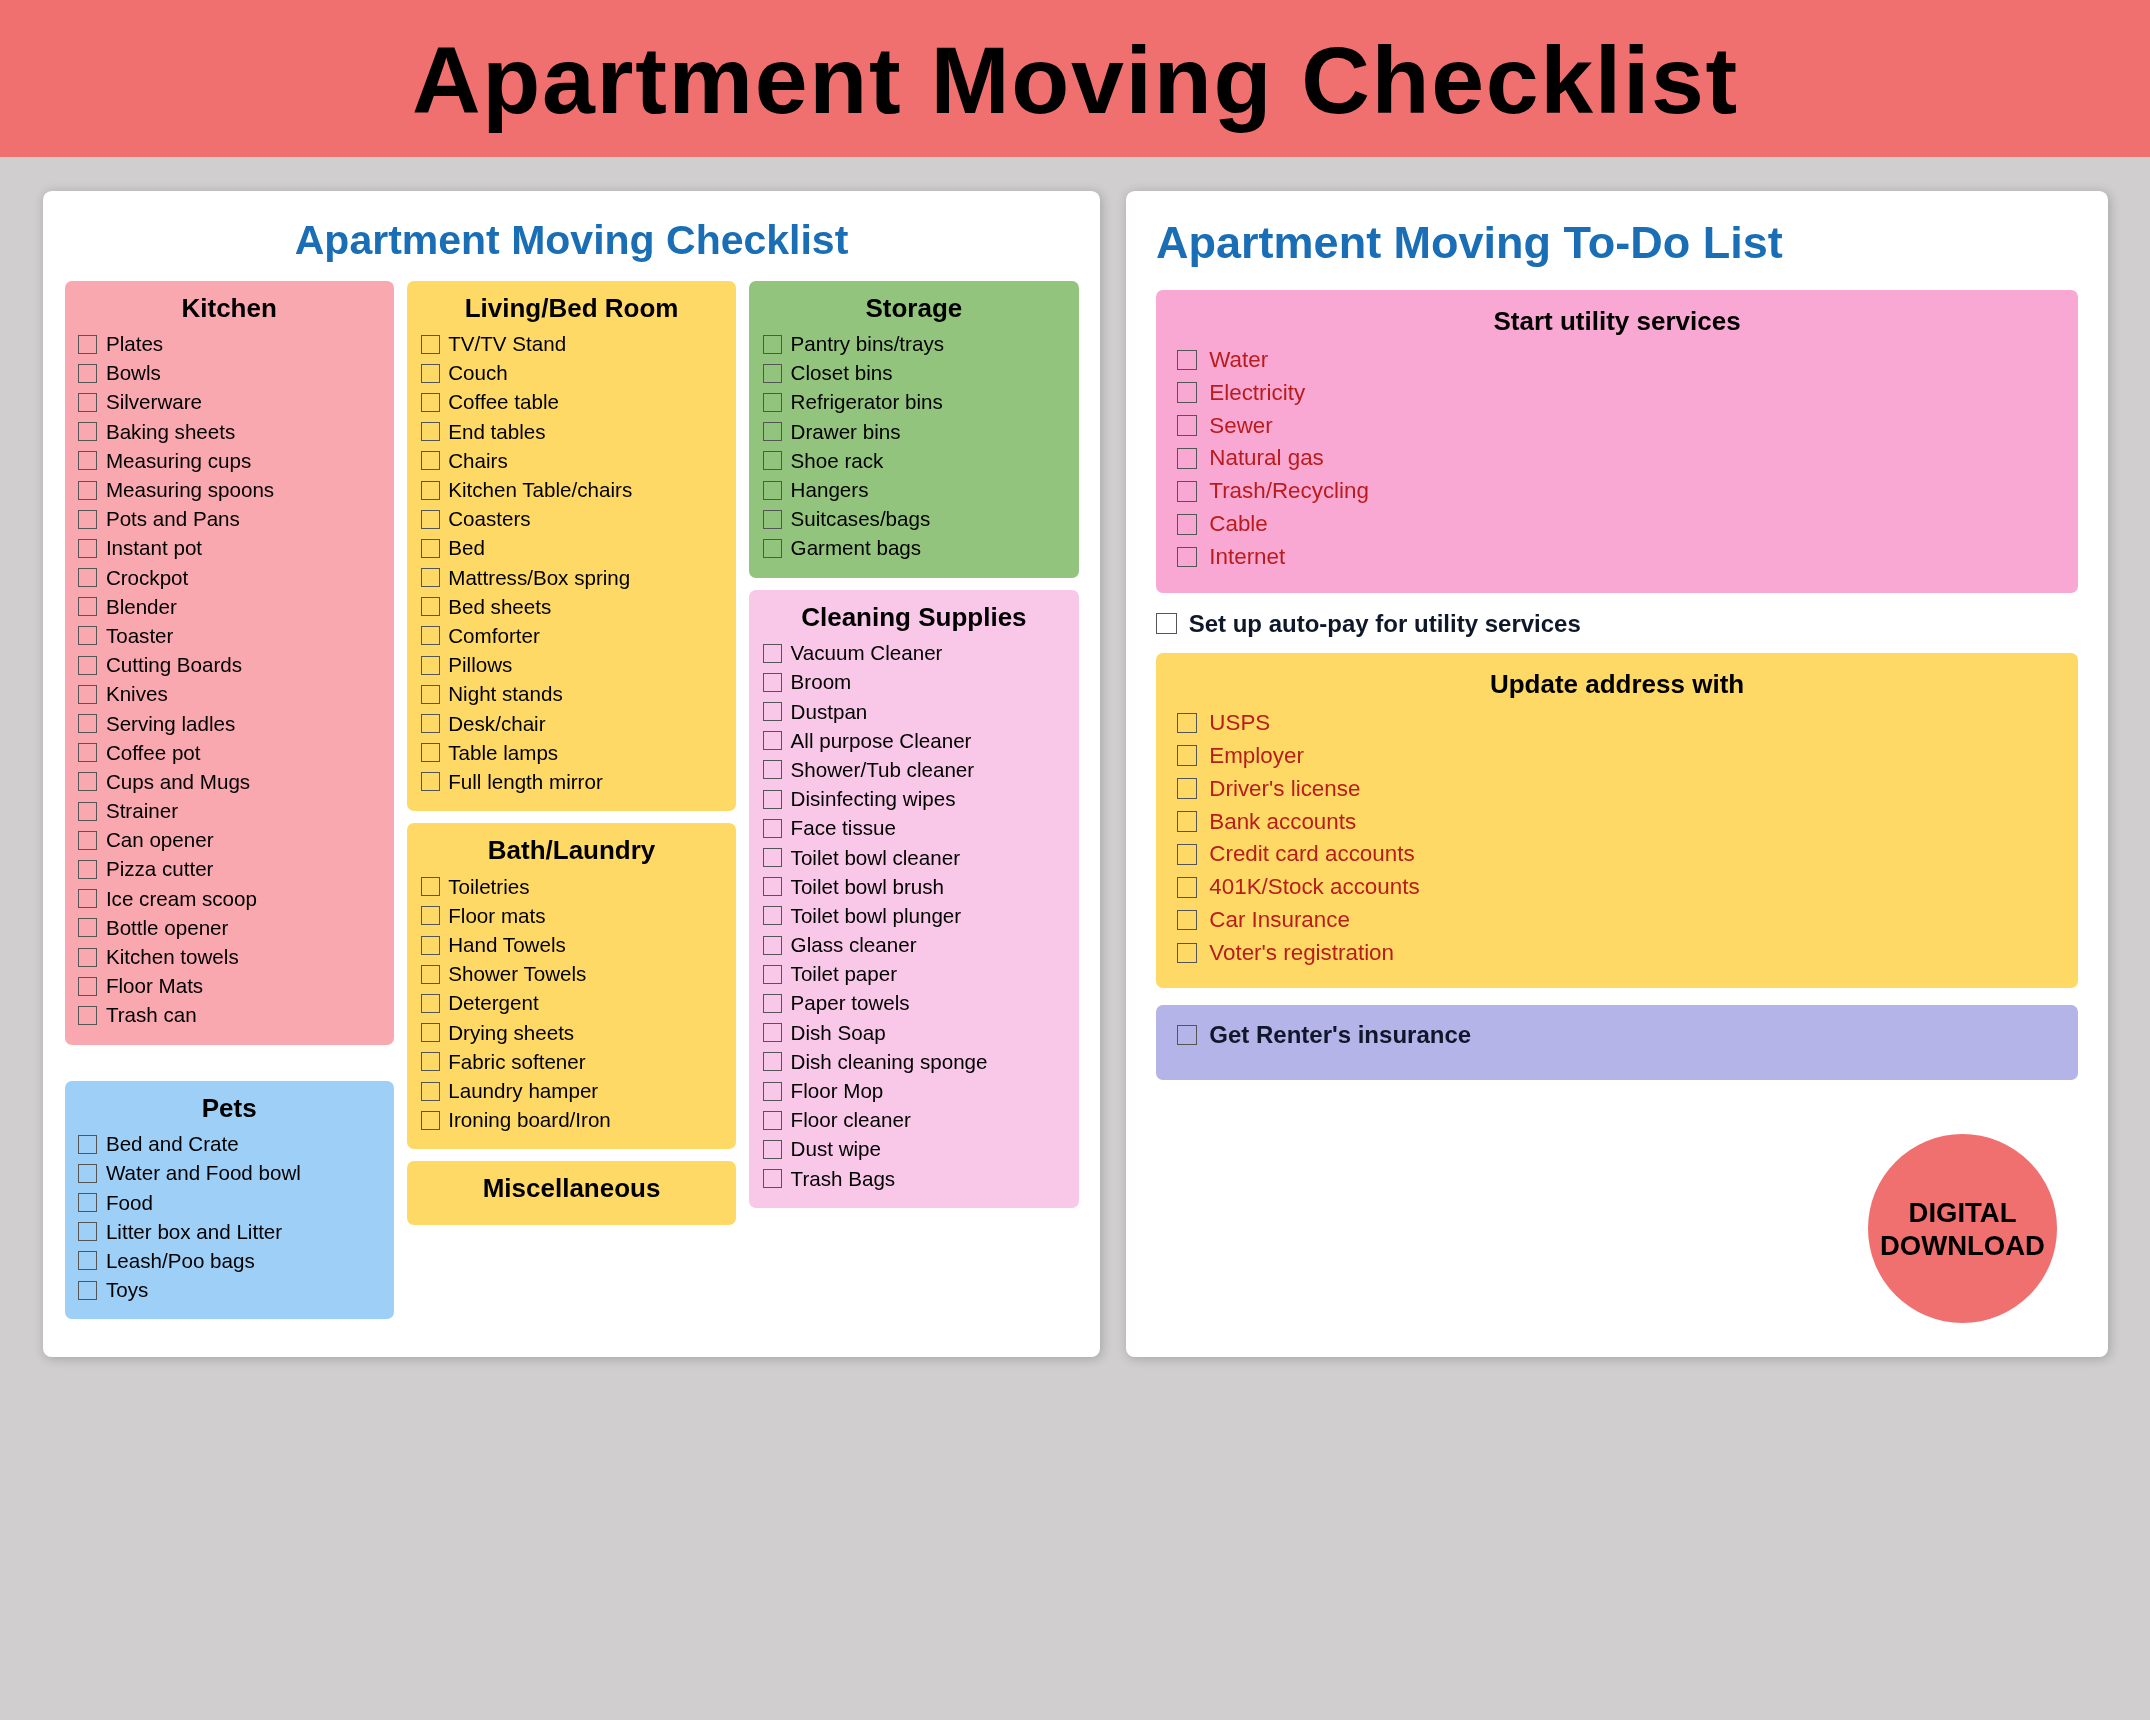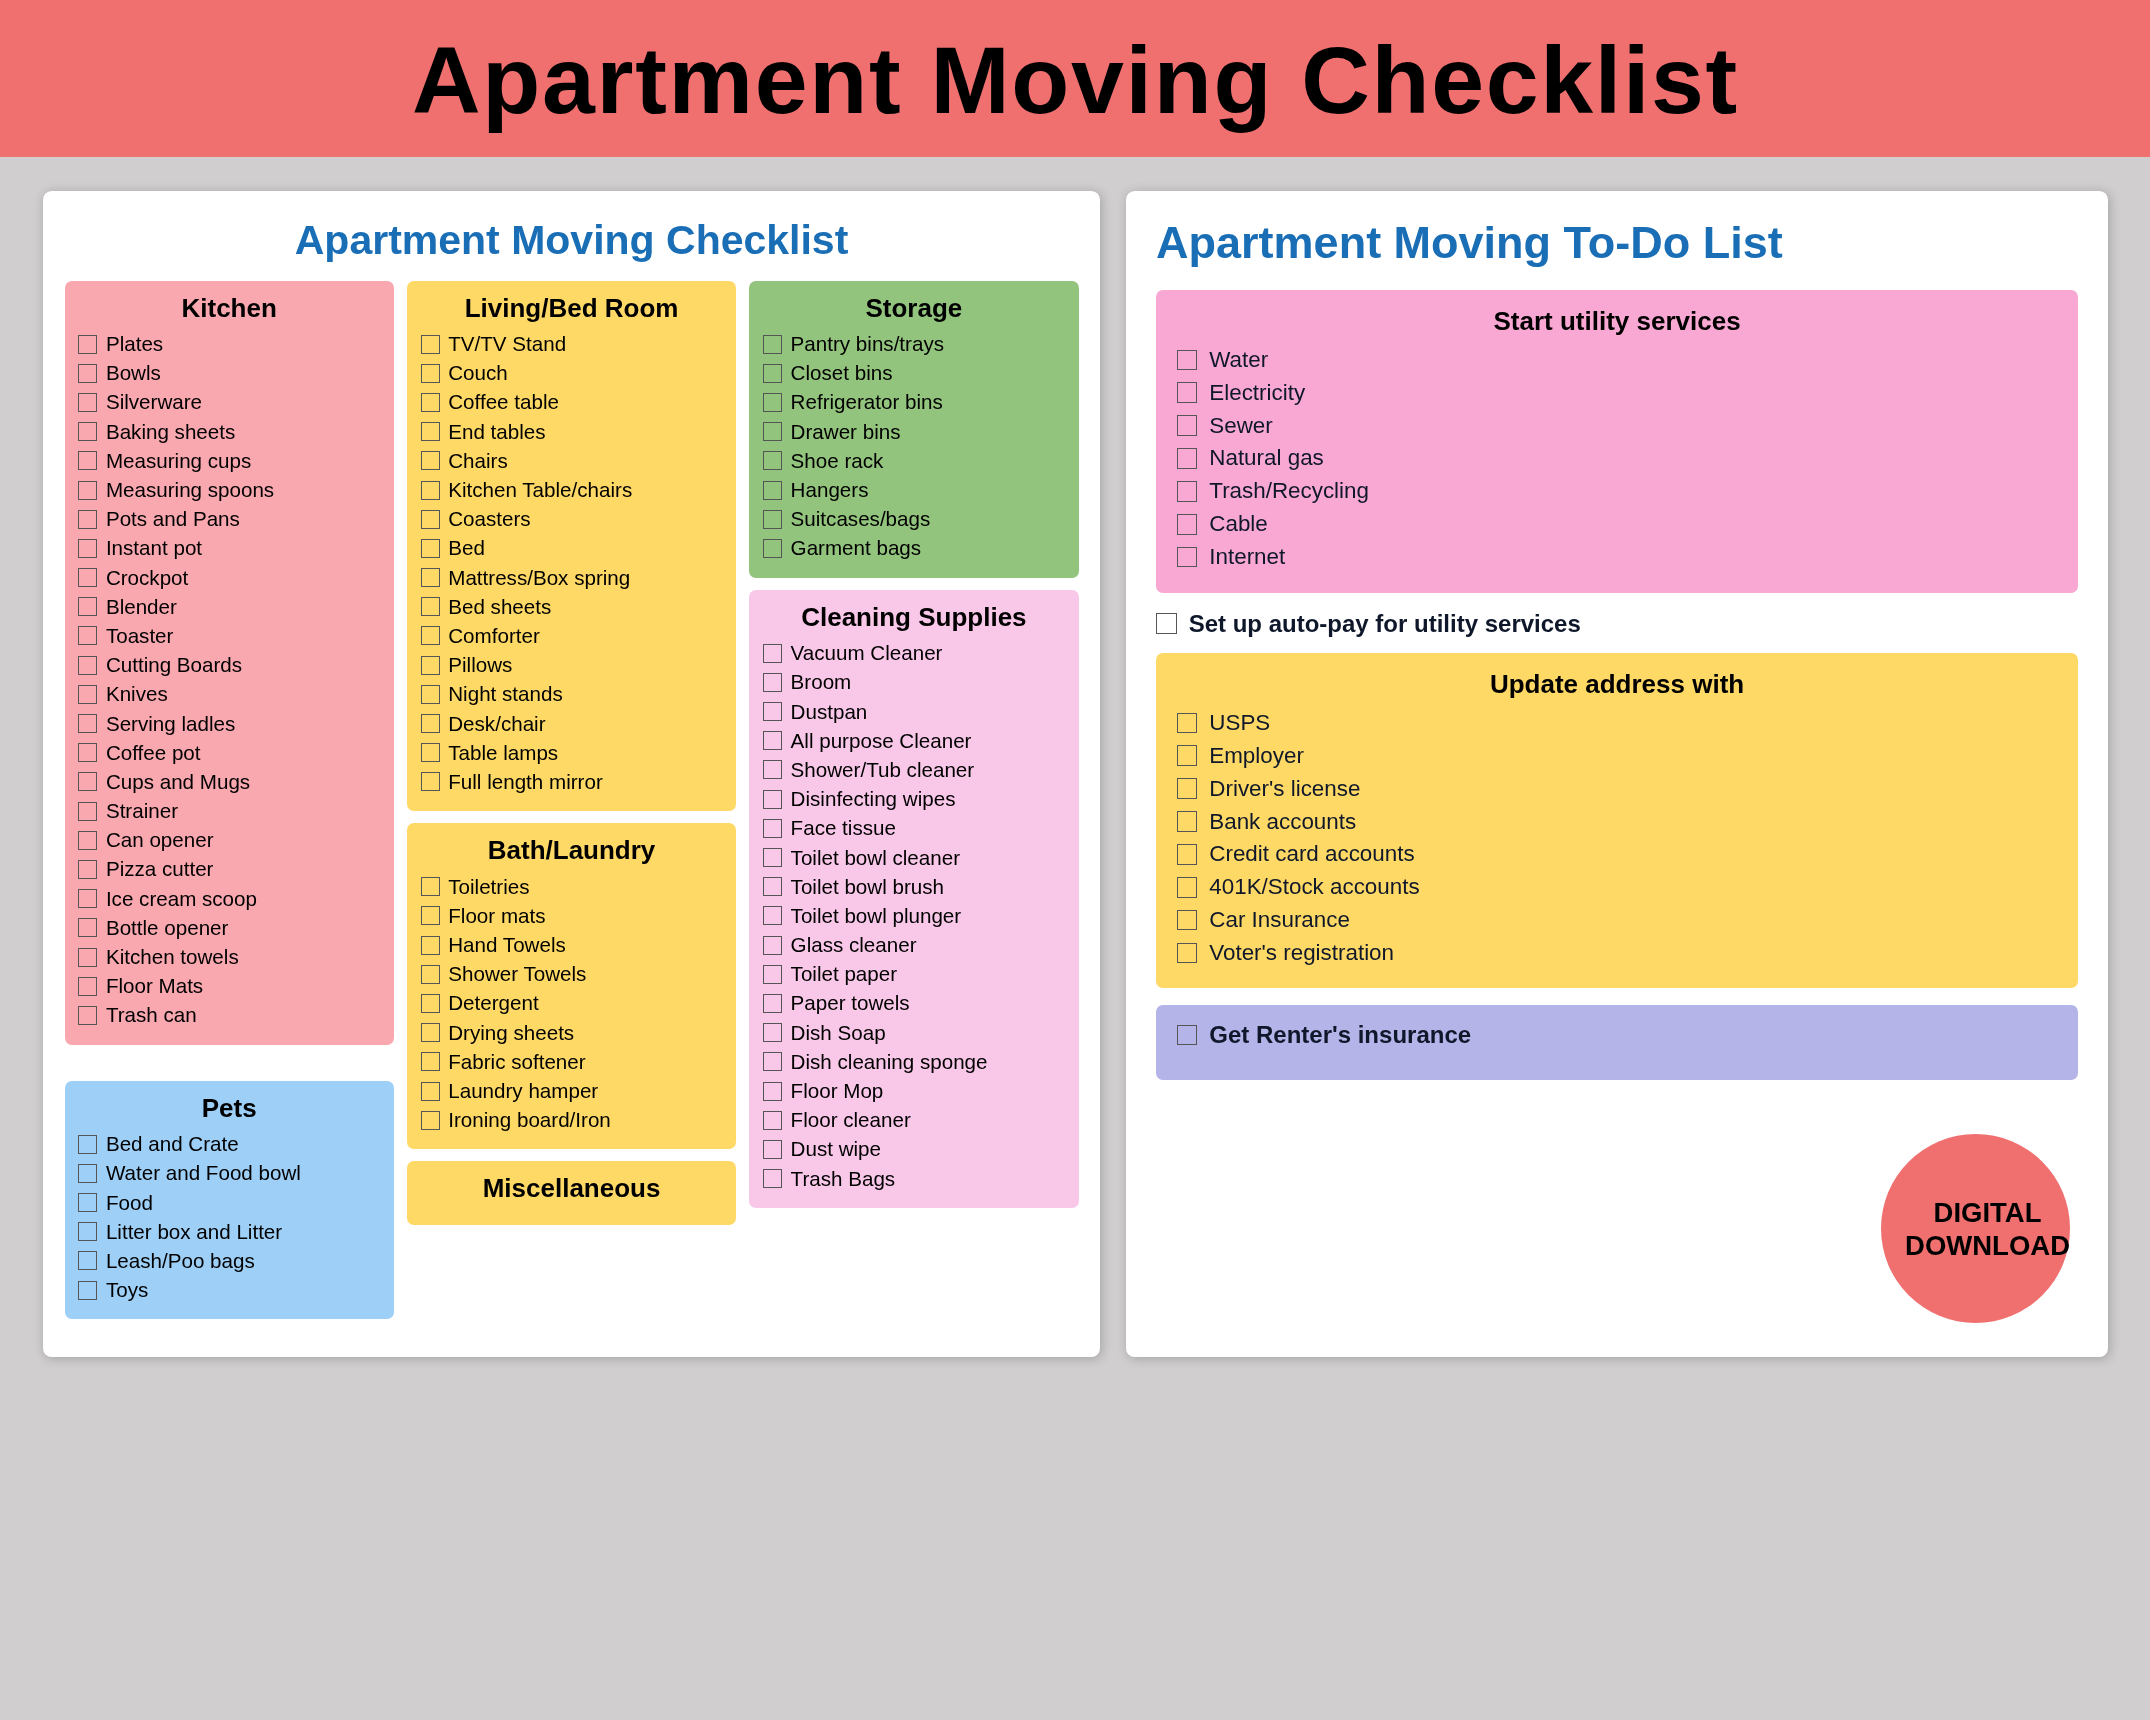--- a/index.html
+++ b/index.html
@@ -155,43 +155,43 @@
       font-weight: 700;
       color: #000;
       margin-bottom: 10.3px;
     }
 
     .right-item {
       display: flex;
       align-items: center;
       gap: 12px;
       font-size: 22.4px;
-      color: #0f172a;
+      color: #b91c1c;
       margin-bottom: 6.9px;
     }
 
     .right-checkbox {
       width: 20.6px;
       height: 20.6px;
       border: 1.7px solid #555;
       display: inline-block;
       flex-shrink: 0;
     }
 
     .digital-download-badge {
       position: absolute;
       bottom: 34px;
-      right: 38px;
+      right: 51px;
       background: #f07070;
       border-radius: 50%;
       width: 189px;
       height: 189px;
       display: flex;
       align-items: center;
-      justify-content: flex-end;
+      justify-content: center;
       text-align: center;
       font-size: 27.5px;
       font-weight: 900;
       color: #000;
       font-family: 'Arial Black', Arial, sans-serif;
       line-height: 1.2;
     }
 
     .col-middle {
       flex: 1;

